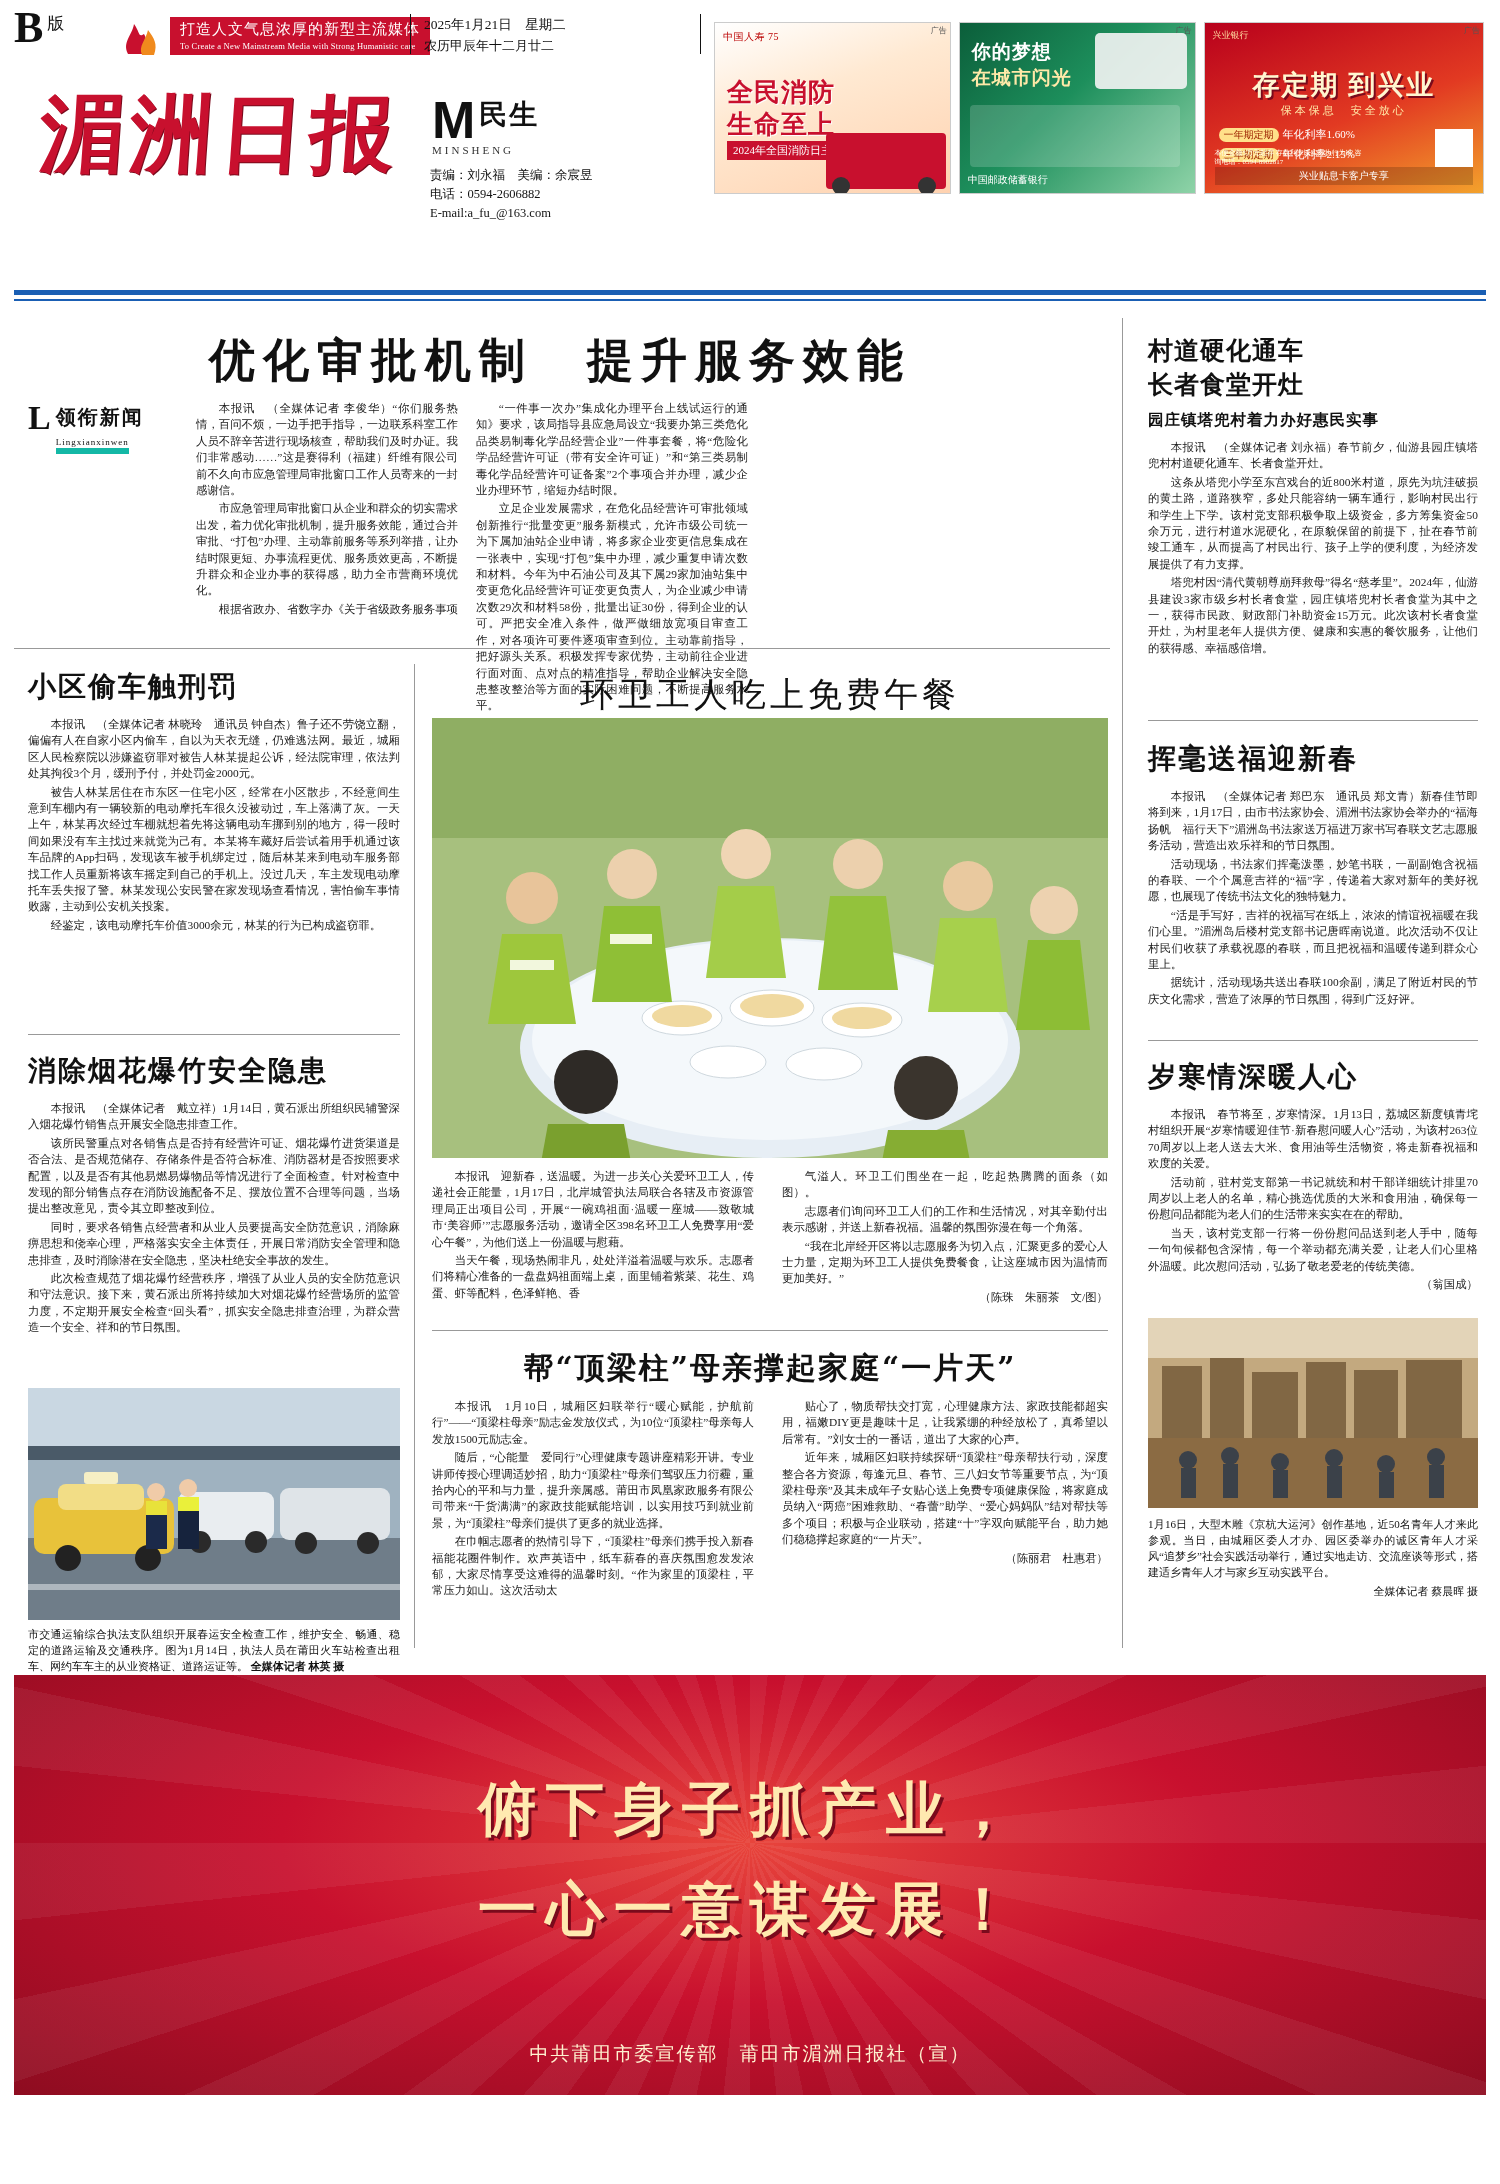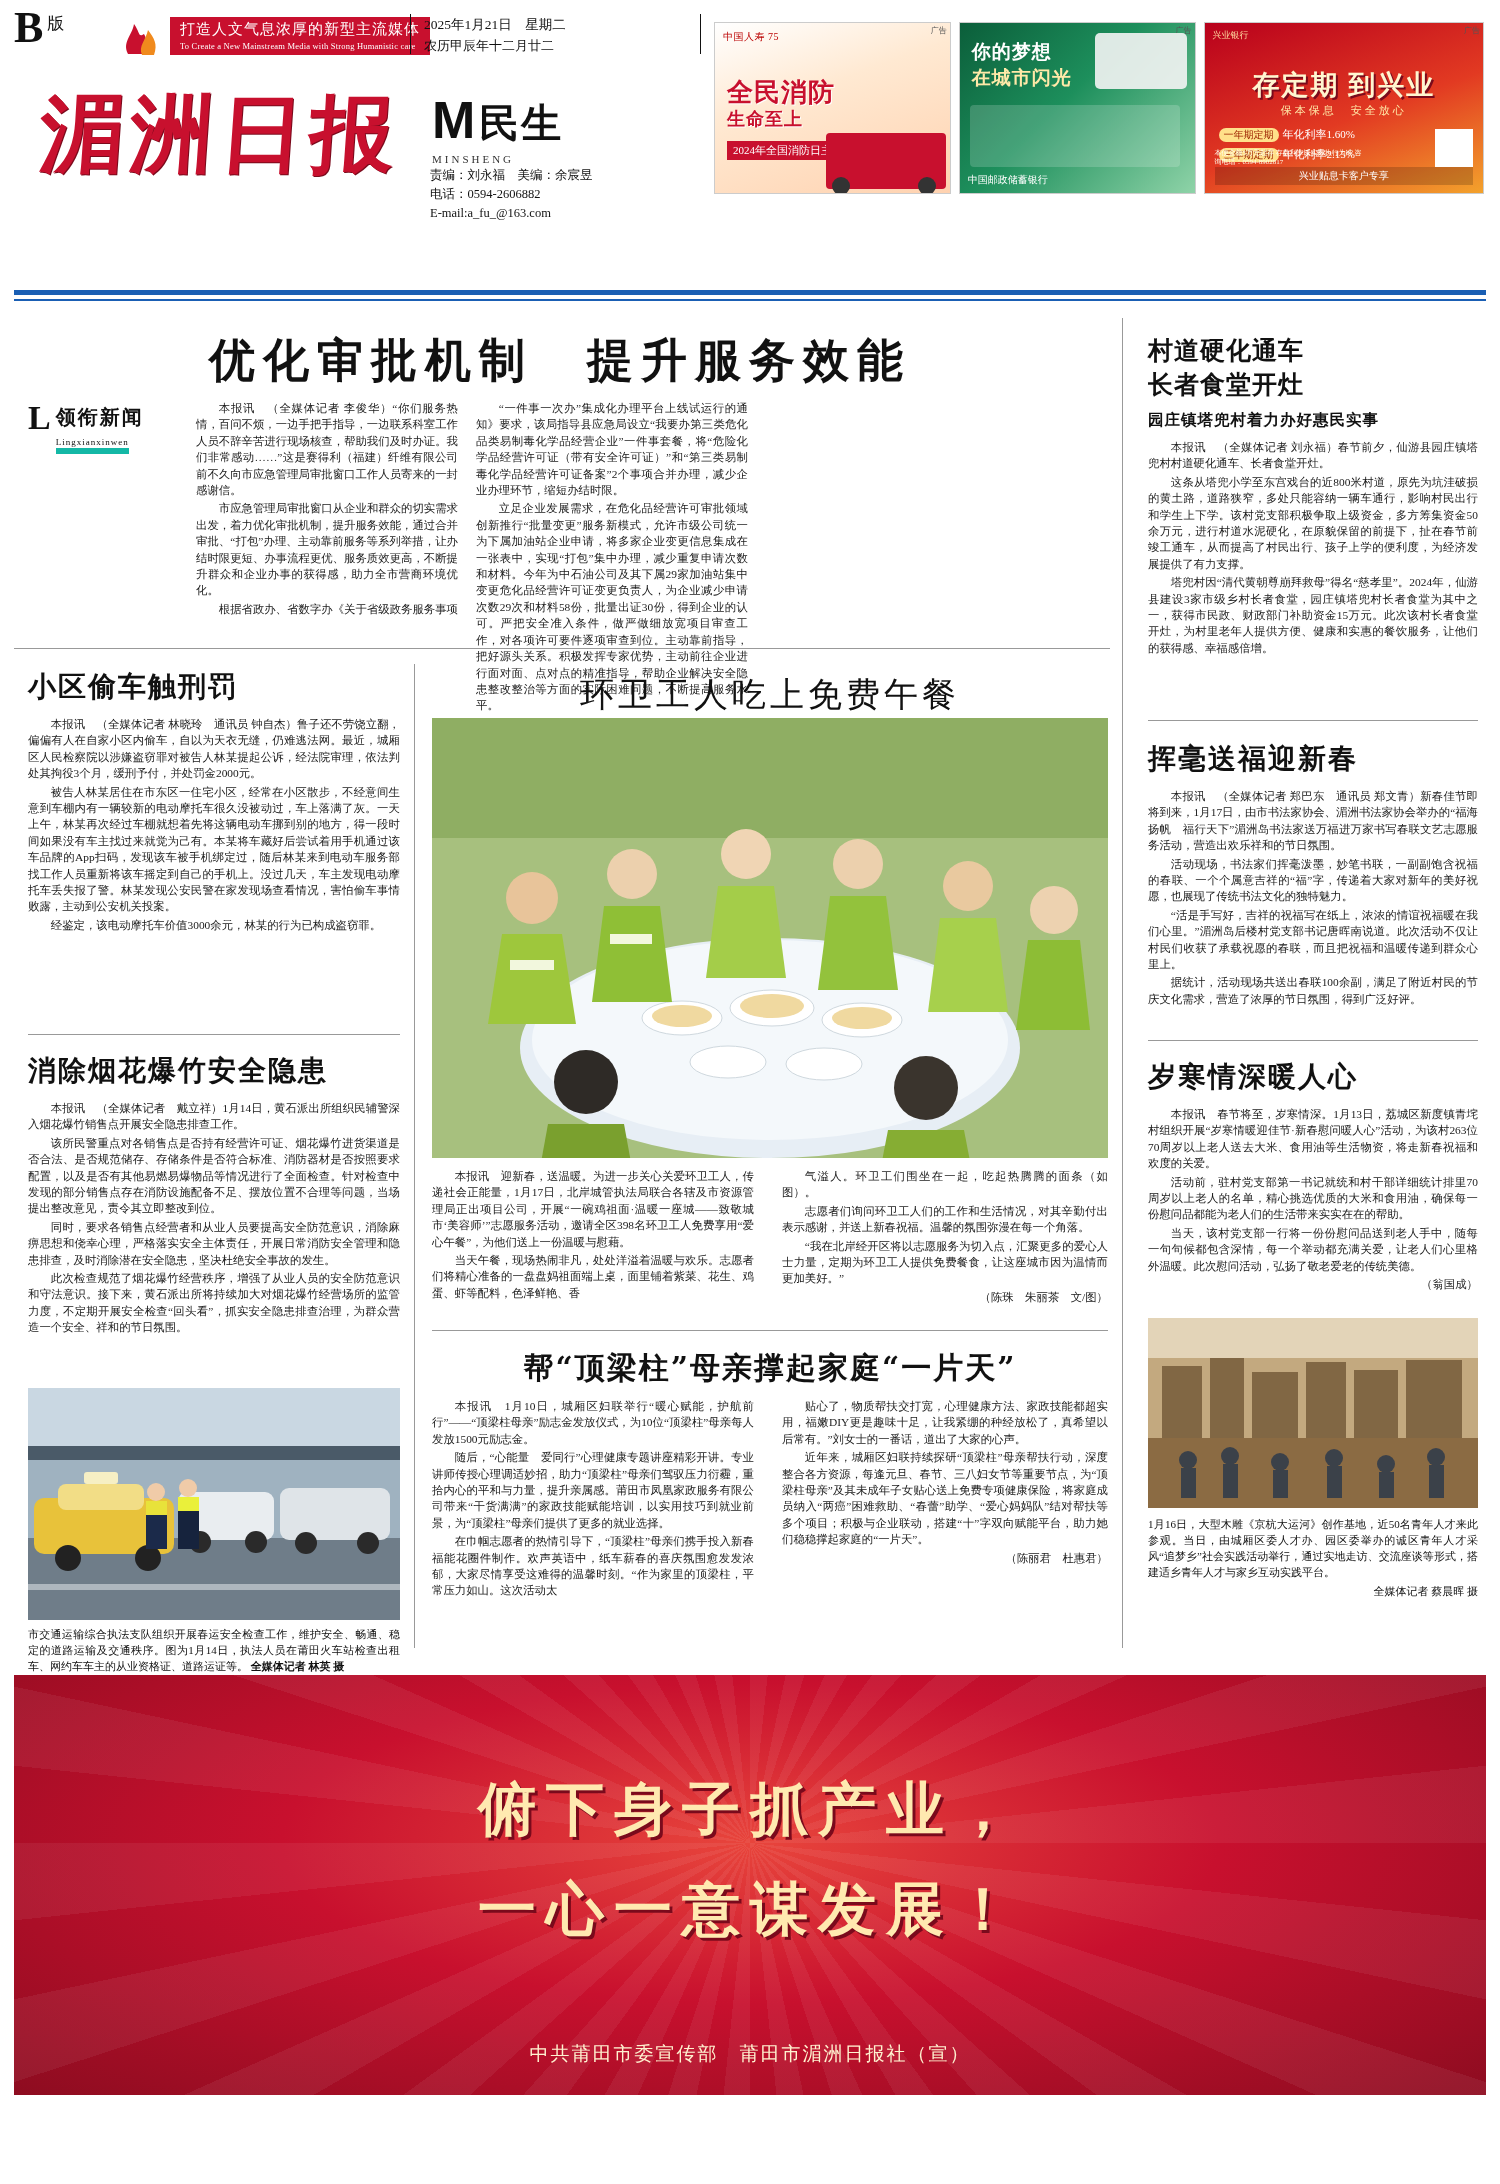--- a/index.html
+++ b/index.html
@@ -25,34 +25,34 @@
   .slogan-band .en{font-size:8.5px;letter-spacing:0.2px;white-space:nowrap;margin-top:2px;}
   .dateline{position:absolute;left:424px;top:14px;font-size:13.5px;line-height:21px;color:#111;}
   .dateline .l2{font-size:13px;}
   .vline{position:absolute;background:#111;width:1px;}
 
   .nameplate{position:absolute;left:40px;top:78px;width:360px;height:110px;}
   .nameplate .zi{font-size:84px;font-weight:bold;letter-spacing:6px;color:#c8102e;font-family:"DejaVu Serif",serif;
     transform:skewX(-4deg);text-shadow:1px 1px 0 #7a0a1c;}
   .msheng{position:absolute;left:432px;top:96px;}
   .msheng .m{font-size:52px;font-weight:bold;font-family:"Liberation Sans",sans-serif;line-height:48px;float:left;margin-right:4px;}
-  .msheng .cn{font-size:40px;font-weight:bold;letter-spacing:2px;}
+  .msheng .cn{font-size:28px;font-weight:bold;letter-spacing:2px;}
   .msheng .en{font-size:11px;letter-spacing:3px;margin-top:2px;color:#333;}
   .credits{position:absolute;left:430px;top:166px;font-size:12.5px;line-height:19px;color:#111;}
 
   .ads-top{position:absolute;left:714px;top:22px;width:770px;height:170px;display:flex;gap:8px;}
   .ad{position:relative;overflow:hidden;border:1px solid #ccc;}
   .ad1{width:236px;height:170px;background:linear-gradient(160deg,#fff 0%,#ffe9d2 40%,#ffd2b0 100%);}
   .ad2{width:236px;height:170px;background:linear-gradient(135deg,#0b5e3a 0%,#1d8f5c 45%,#8fd3a8 100%);}
   .ad3{width:280px;height:170px;background:linear-gradient(160deg,#b8001c 0%,#e23a22 55%,#f3a22c 100%);}
   .ad-label{position:absolute;right:3px;top:2px;font-size:8px;color:#555;}
   .ad1 .bank{position:absolute;left:8px;top:7px;font-size:10px;color:#b00;letter-spacing:0.5px;}
   .ad1 .t1{position:absolute;left:12px;top:52px;font-size:26px;font-weight:bold;color:#c8102e;letter-spacing:1px;
      text-shadow:1px 1px 0 #fff;}
-  .ad1 .t2{position:absolute;left:12px;top:84px;font-size:18px;font-weight:bold;color:#c8102e;letter-spacing:1px;
+  .ad1 .t2{position:absolute;left:12px;top:84px;font-size:26px;font-weight:bold;color:#c8102e;letter-spacing:1px;
      text-shadow:1px 1px 0 #fff;}
   .ad1 .t3{position:absolute;left:12px;top:118px;font-size:11px;color:#fff;background:#c8102e;padding:2px 6px;}
   .ad1 .truck{position:absolute;right:4px;bottom:4px;width:120px;height:56px;background:#c8102e;border-radius:4px;}
   .ad1 .truck:after{content:"";position:absolute;left:6px;bottom:-6px;width:18px;height:18px;border-radius:50%;background:#333;}
   .ad1 .truck:before{content:"";position:absolute;right:10px;bottom:-6px;width:18px;height:18px;border-radius:50%;background:#333;}
   .ad2 .t1{position:absolute;left:12px;top:16px;font-size:19px;font-weight:bold;color:#fff;letter-spacing:1px;}
   .ad2 .t2{position:absolute;left:12px;top:42px;font-size:19px;font-weight:bold;color:#ffe9a8;letter-spacing:1px;}
   .ad2 .foot{position:absolute;left:8px;bottom:6px;font-size:10px;color:#fff;}
   .ad2 .card{position:absolute;right:8px;top:10px;width:92px;height:56px;background:#f4f4f4;border-radius:5px;opacity:.9;}
   .ad2 .people{position:absolute;left:10px;bottom:26px;width:210px;height:62px;background:rgba(255,255,255,.18);border-radius:4px;}

